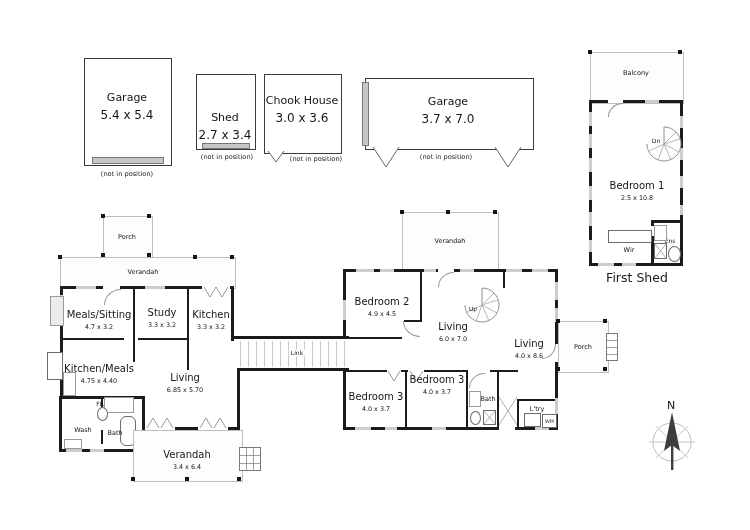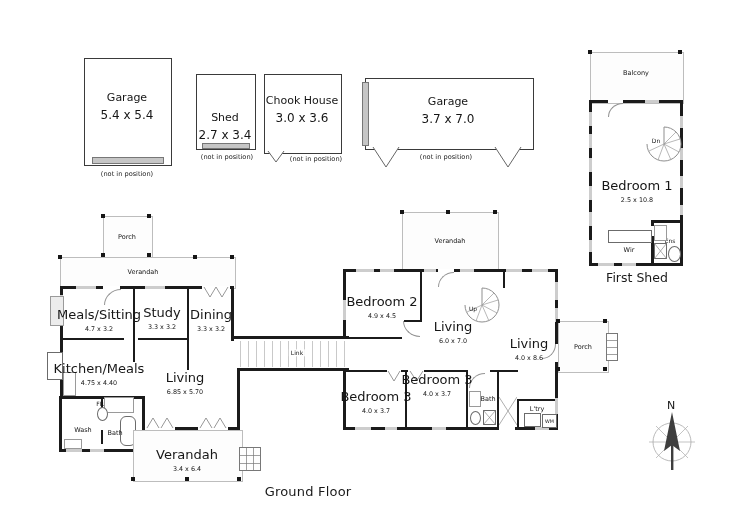--- a/index.html
+++ b/index.html
@@ -14,21 +14,21 @@
   .block{position:absolute;border:3px solid #1b1b1b;background:#fff}
   .bar{position:absolute;background:#c6c6c6;border:1px solid #777}
   .post{position:absolute;width:4px;height:4px;background:#161616}
   .fx{position:absolute;border:1px solid #6b6b6b;background:#fff}
   .fxl{position:absolute;border:1px solid #9a9a9a;background:#fff}
   .ell{border-radius:50%}
   .tub{border-radius:6px}
   .lbl{position:absolute;transform:translate(-50%,-50%);text-align:center;white-space:nowrap;line-height:1.55}
   .nm{font-size:11px}
   .dm{font-size:12px}
-  .rn{font-size:13px}
+  .rn{font-size:10px}
   .rd{font-size:6.4px}
   .one{font-size:6.5px}
   .tiny{font-size:6px}
   .note{font-size:6.6px;color:#222}
   .title{font-size:13px;letter-spacing:.2px;color:#1a1a1a}
   .title2{font-size:12.5px;color:#1a1a1a}
   .arcq{position:absolute;border-top:1px solid #949494;border-left:1px solid #949494;border-top-left-radius:100%}
   .arcbr{position:absolute;border-bottom:1px solid #949494;border-right:1px solid #949494;border-bottom-right-radius:100%}
   .arcbl{position:absolute;border-bottom:1px solid #949494;border-left:1px solid #949494;border-bottom-left-radius:100%}
   .hatch{position:absolute;background:repeating-linear-gradient(90deg,#c9c9c9 0 1px,transparent 1px 8px)}
@@ -198,21 +198,21 @@
 
   <div class="lbl" style="left:99px;top:320px">
     <div class="rn">Meals/Sitting</div>
     <div class="rd">4.7 x 3.2</div>
   </div>
   <div class="lbl" style="left:162px;top:318px">
     <div class="rn">Study</div>
     <div class="rd">3.3 x 3.2</div>
   </div>
   <div class="lbl" style="left:211px;top:320px">
-    <div class="rn">Dining</div>
+    <div class="rn">Kitchen</div>
     <div class="rd">3.3 x 3.2</div>
   </div>
   <div class="lbl" style="left:99px;top:374px">
     <div class="rn">Kitchen/Meals</div>
     <div class="rd">4.75 x 4.40</div>
   </div>
   <div class="lbl" style="left:185px;top:383px">
     <div class="rn">Living</div>
     <div class="rd">6.85 x 5.70</div>
   </div>
@@ -340,15 +340,14 @@
     </svg>
 
   <div class="lbl" style="left:671px;top:406px;font-size:11px">N</div>
   <svg class="abs" style="left:641px;top:410px" width="62" height="74">
     <circle cx="31" cy="32" r="19" fill="none" stroke="#a8a8a8" stroke-width="0.8"></circle>
     <path d="M15,16 L47,48 M47,16 L15,48 M8,32 H54" stroke="#ababab" stroke-width="0.7"></path>
     <polygon points="31,2 39,41 31,35 23,41" fill="#3e3e3e"></polygon>
     <rect x="30" y="35" width="2.4" height="25" fill="#3e3e3e"></rect>
   </svg>
 
-  <div class="lbl title" style="left:308px;top:492px">Ground Floor</div>
 
 </div>
 
 </body></html>

